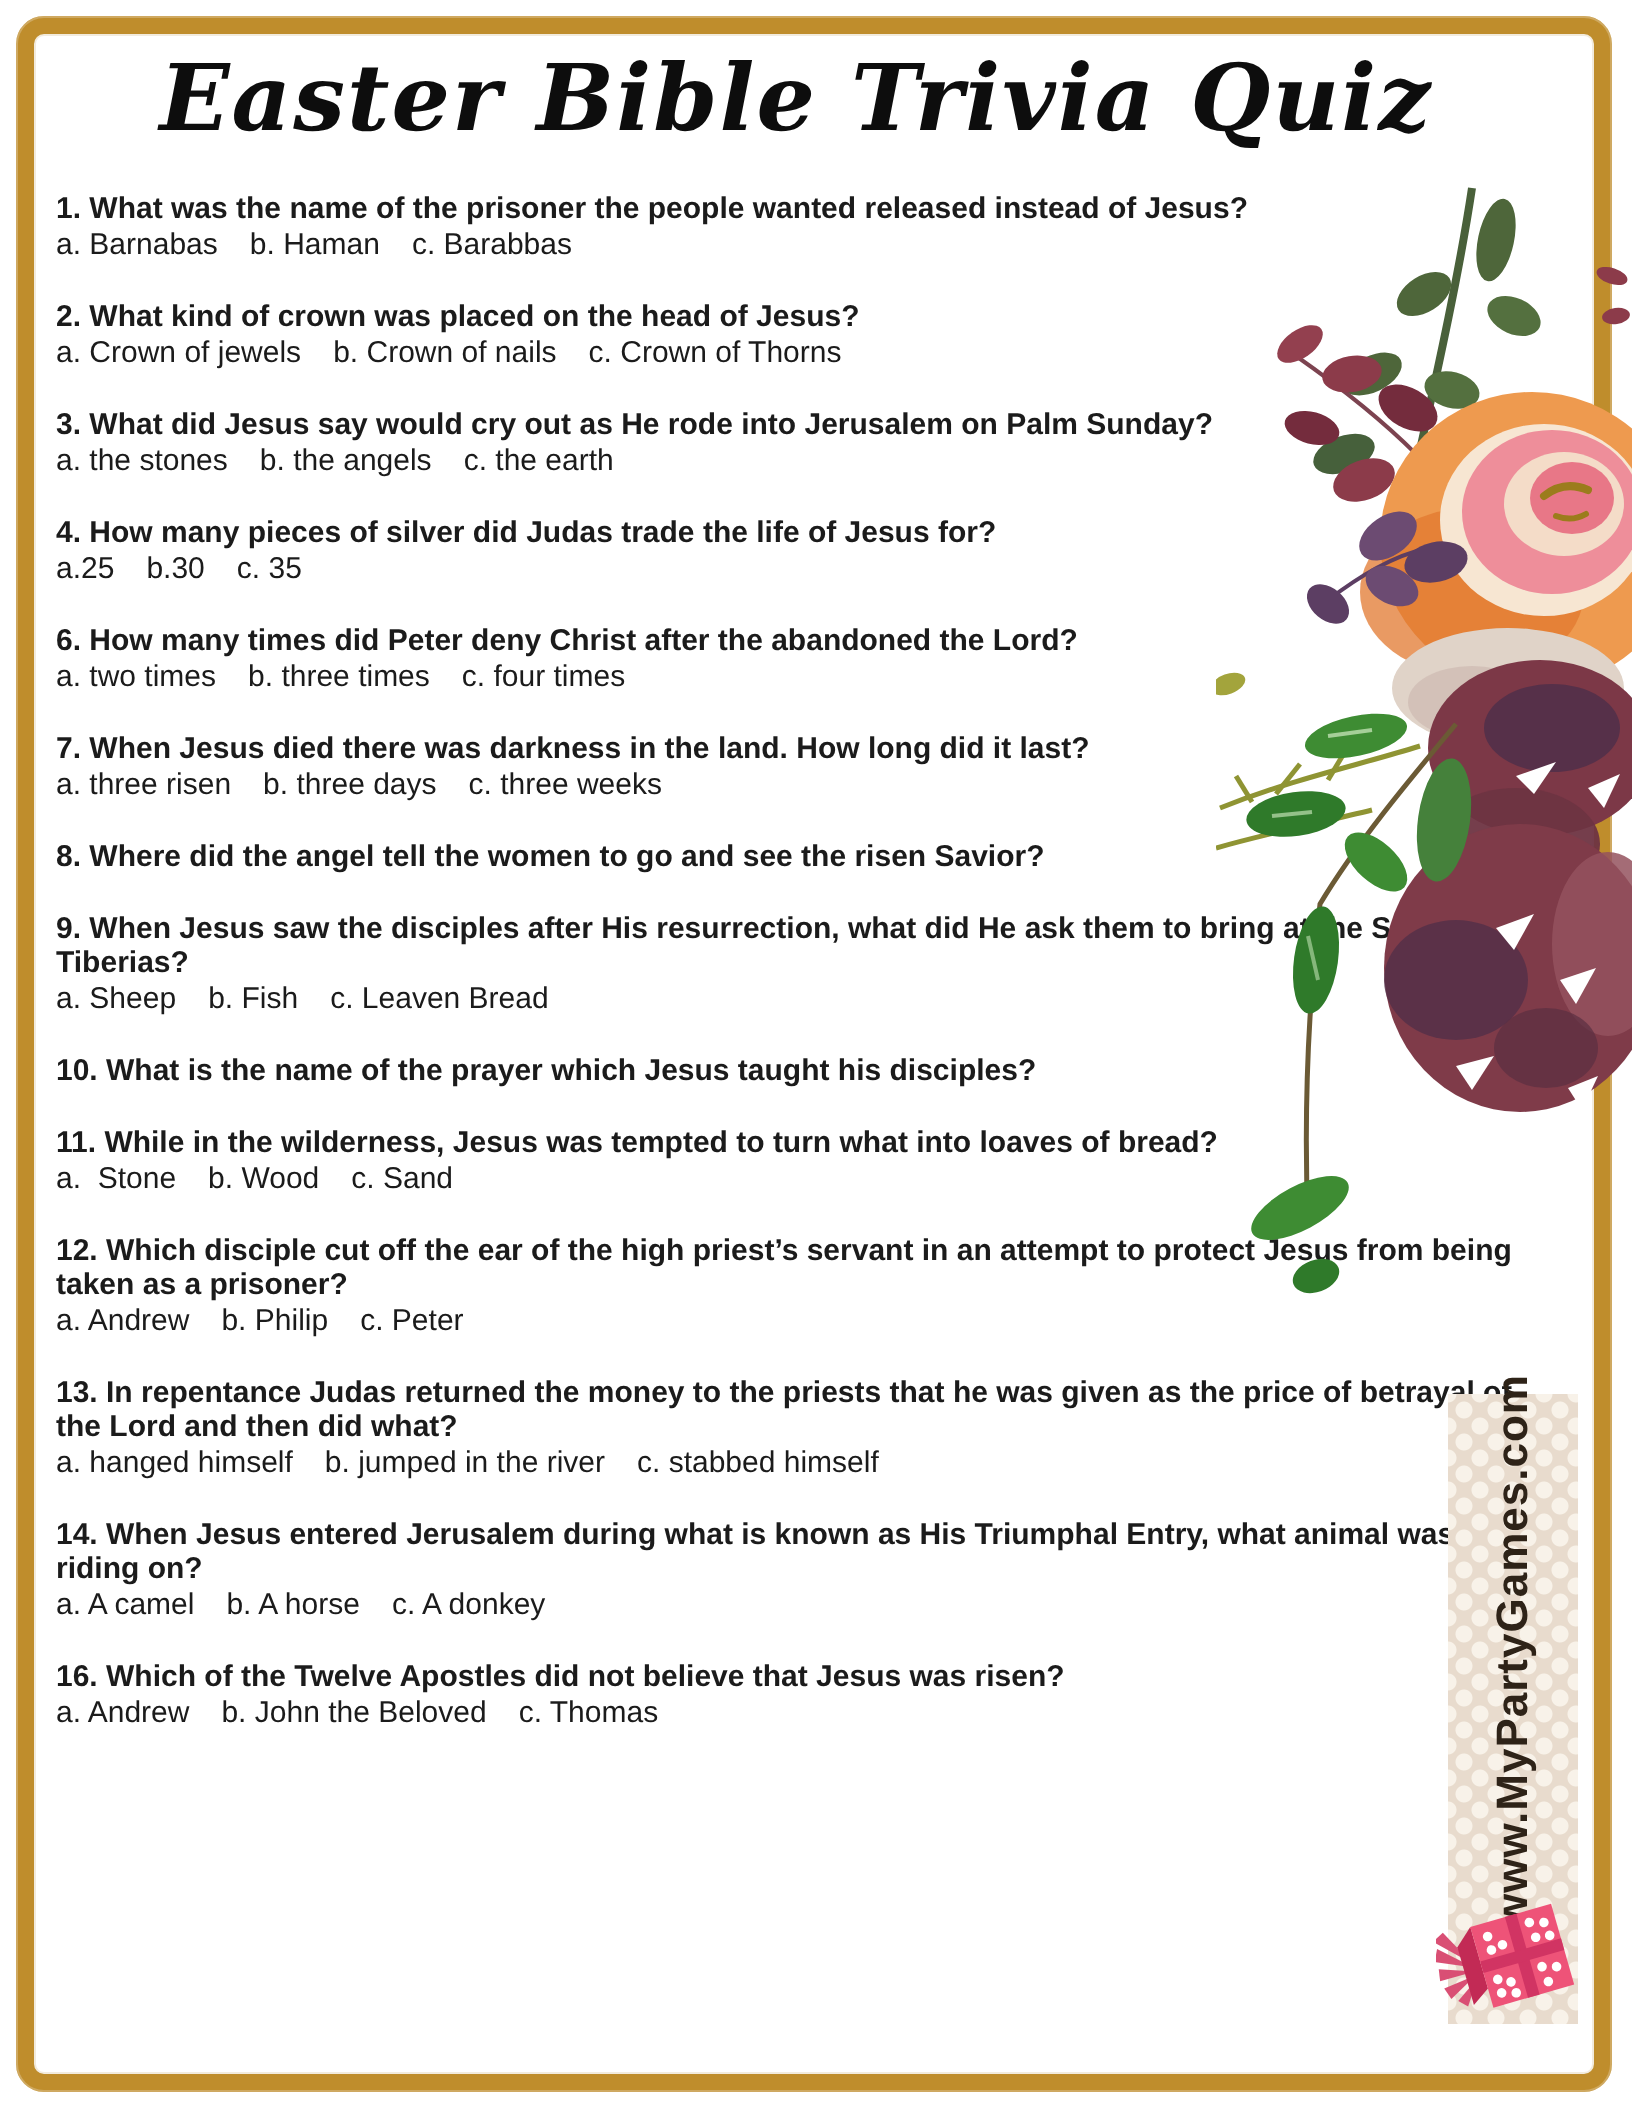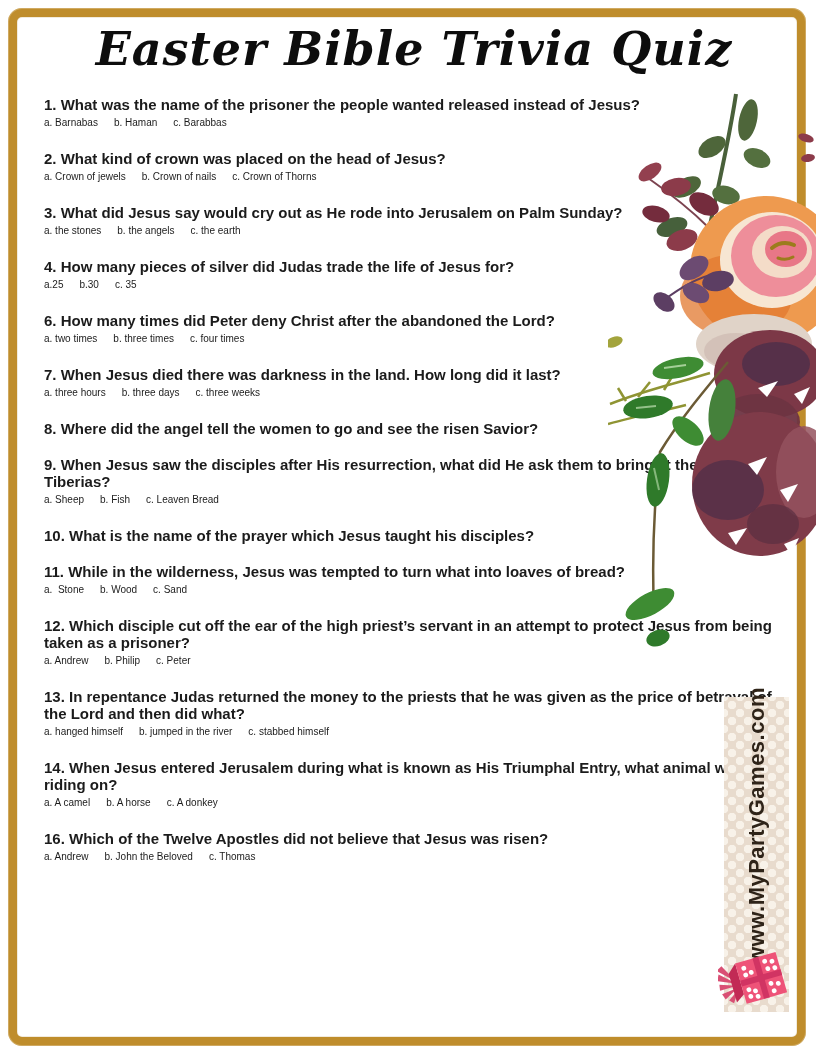--- a/index.html
+++ b/index.html
@@ -7,27 +7,27 @@
        font-family:"Liberation Sans",sans-serif;color:#1b1b1b;}
 
   
   .frame{position:absolute;left:8px;top:8px;right:10px;bottom:10px;
          border:9px solid #C3912F;border-radius:14px;z-index:1;}
   .frame-shade{position:absolute;left:8px;top:8px;right:10px;bottom:10px;
          border-radius:14px;z-index:2;pointer-events:none;
          box-shadow:inset 0 0 0 1px rgba(255,255,255,.25), inset 0 0 0 10px rgba(170,120,30,.15);}
 
   
-  .content{position:absolute;left:44px;top:18px;width:740px;z-index:3;}
+  .content{position:absolute;left:28px;top:18px;width:740px;z-index:3;}
   .title{font-family:"DejaVu Serif",serif;font-style:italic;font-weight:bold;
          font-size:46px;line-height:62px;text-align:center;color:#0d0d0d;
          letter-spacing:1px;margin-bottom:7px;}
   .qblock{margin-bottom:19px;margin-top:16px;}
   .q-text{font-weight:bold;font-size:15px;line-height:17px;}
-  .q-opts{font-size:10px;line-height:17px;padding-top:1px;}
+  .q-opts{font-size:15px;line-height:17px;padding-top:1px;}
   .opt{margin-right:16px;white-space:pre-wrap;}
 
   
   .floral{position:absolute;left:608px;top:92px;width:208px;height:560px;
           z-index:6;pointer-events:none;}
 
   
   .strip{position:absolute;left:724px;top:697px;width:65px;height:315px;z-index:5;
          background-color:#E8DBCD;
          background-image:radial-gradient(#F8F2E9 4px,rgba(0,0,0,0) 4.5px),
@@ -69,21 +69,21 @@
   </div>
 
 
   <div class="qblock">
     <div class="q-text">6. How many times did Peter deny Christ after the abandoned the Lord?</div>
     <div class="q-opts"><span class="opt">a. two times</span><span class="opt">b. three times</span><span class="opt">c. four times</span></div>
   </div>
 
   <div class="qblock">
     <div class="q-text">7. When Jesus died there was darkness in the land. How long did it last?</div>
-    <div class="q-opts"><span class="opt">a. three hours</span><span class="opt">b. three days</span><span class="opt">c. three weeks</span></div>
+    <div class="q-opts"><span class="opt">a. three risen</span><span class="opt">b. three days</span><span class="opt">c. three weeks</span></div>
   </div>
 
   <div class="qblock">
     <div class="q-text">8. Where did the angel tell the women to go and see the risen Savior?</div>
   </div>
 
   <div class="qblock">
     <div class="q-text">9. When Jesus saw the disciples after His resurrection, what did He ask them to bring at the Sea of Tiberias?</div>
     <div class="q-opts"><span class="opt">a. Sheep</span><span class="opt">b. Fish</span><span class="opt">c. Leaven Bread</span></div>
   </div>

